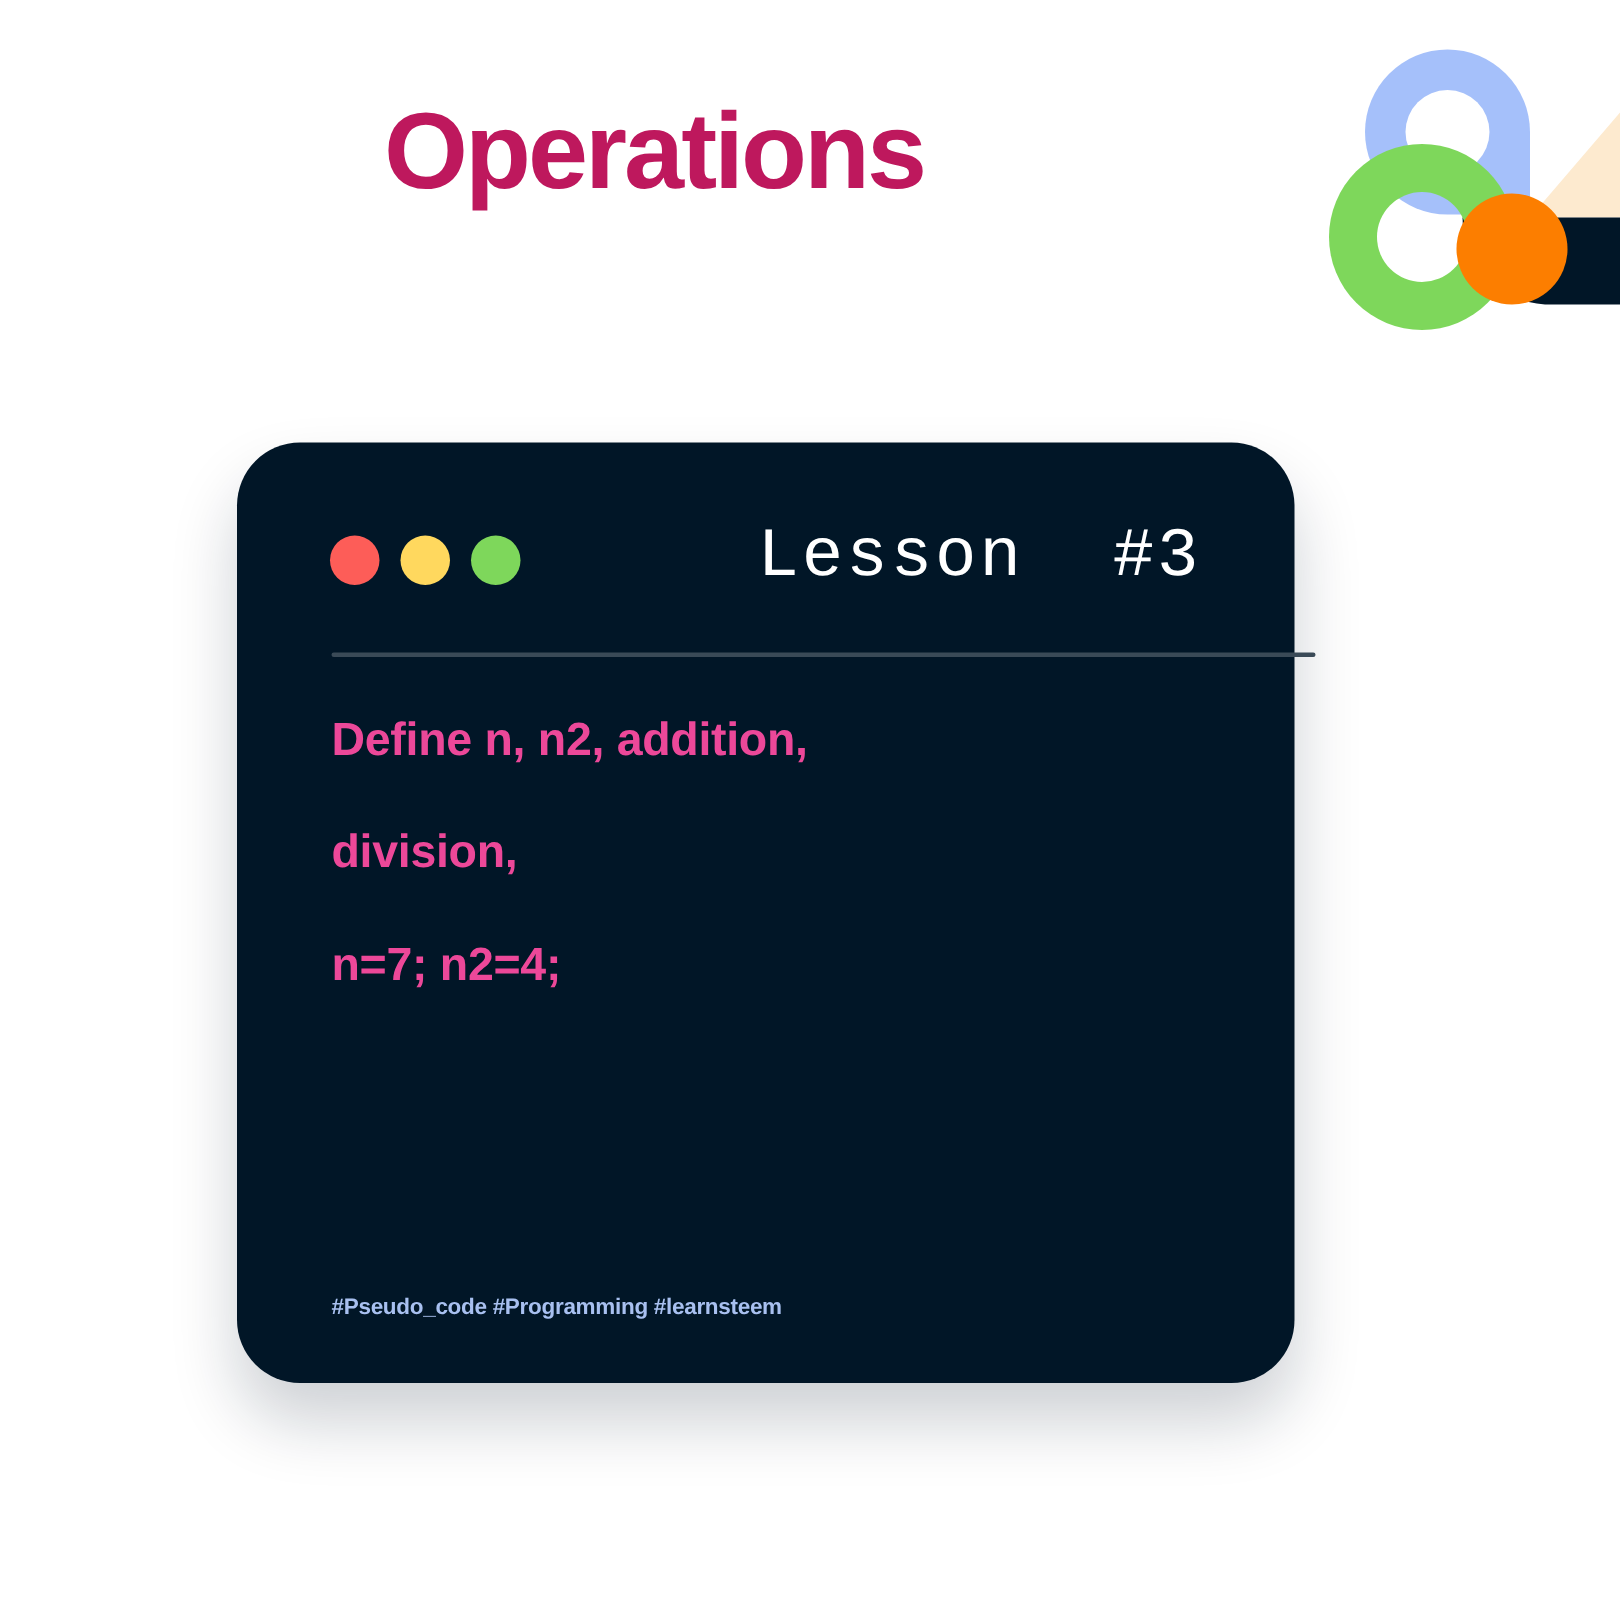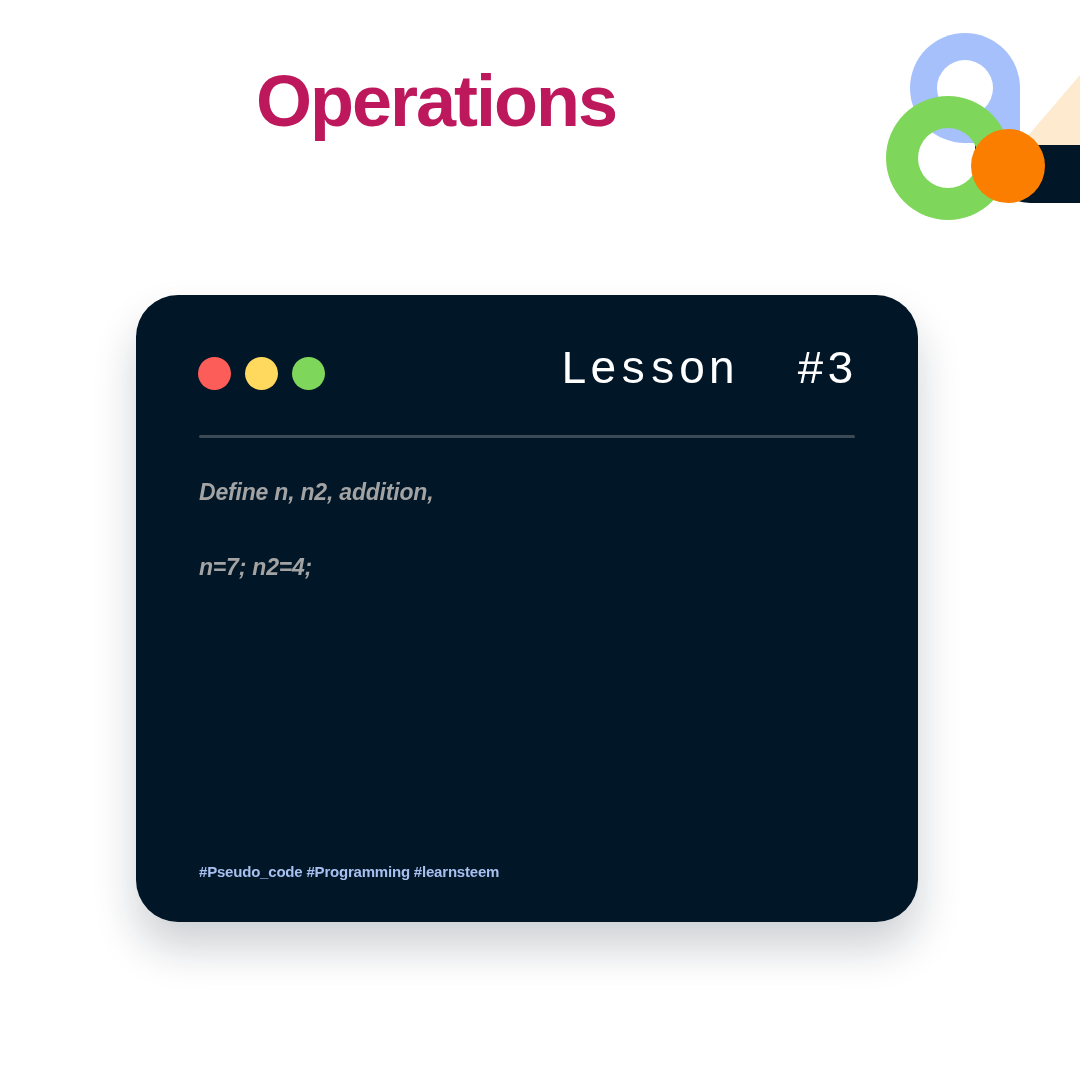--- a/index.html
+++ b/index.html
@@ -38,23 +38,23 @@
     left:880px;
     top:18px;
     width:200px;
     height:205px;
   }
   #brand-logo svg { display:block; width:200px; height:205px; }
 
   
   #code-card {
     position:absolute;
-    left:136px;
+    left:158px;
     top:295px;
-    width:782px;
+    width:705px;
     height:627px;
     background:#011627;
     border-radius:42px;
     box-shadow:0 26px 44px rgba(10,25,45,0.20);
   }
 
   #card-header {
     position:absolute;
     left:0; top:0;
     width:100%;
@@ -96,27 +96,26 @@
   }
 
   #code-body {
     position:absolute;
     left:63px;
     top:160px;
     right:40px;
   }
   .code-line {
     font-family:"Liberation Sans", sans-serif;
-    font-size:23px;
+    font-size:31px;
     font-weight:bold;
-    color:#a3a3a3;
+    color:#ec4899;
     line-height:75px;
     letter-spacing:-0.2px;
     white-space:pre;
-    font-style:italic;
   }
 
   #hashtags {
     position:absolute;
     left:63px;
     top:568px;
     font-family:"Liberation Sans", sans-serif;
     font-size:15px;
     font-weight:bold;
     color:#a8c0f0;
@@ -178,20 +177,21 @@
         <span class="dot dot-green"></span>
       </div>
 
       <div id="lesson-label">Lesson  #3</div>
     </div>
 
     <div id="card-divider"></div>
 
     <div id="code-body">
       <div class="code-line">Define n, n2, addition,</div>
+      <div class="code-line">division,</div>
       <div class="code-line">n=7; n2=4;</div>
     </div>
 
     <div id="hashtags">#Pseudo_code #Programming #learnsteem</div>
 
   </div>
 
 </div>
 
 </body></html>

